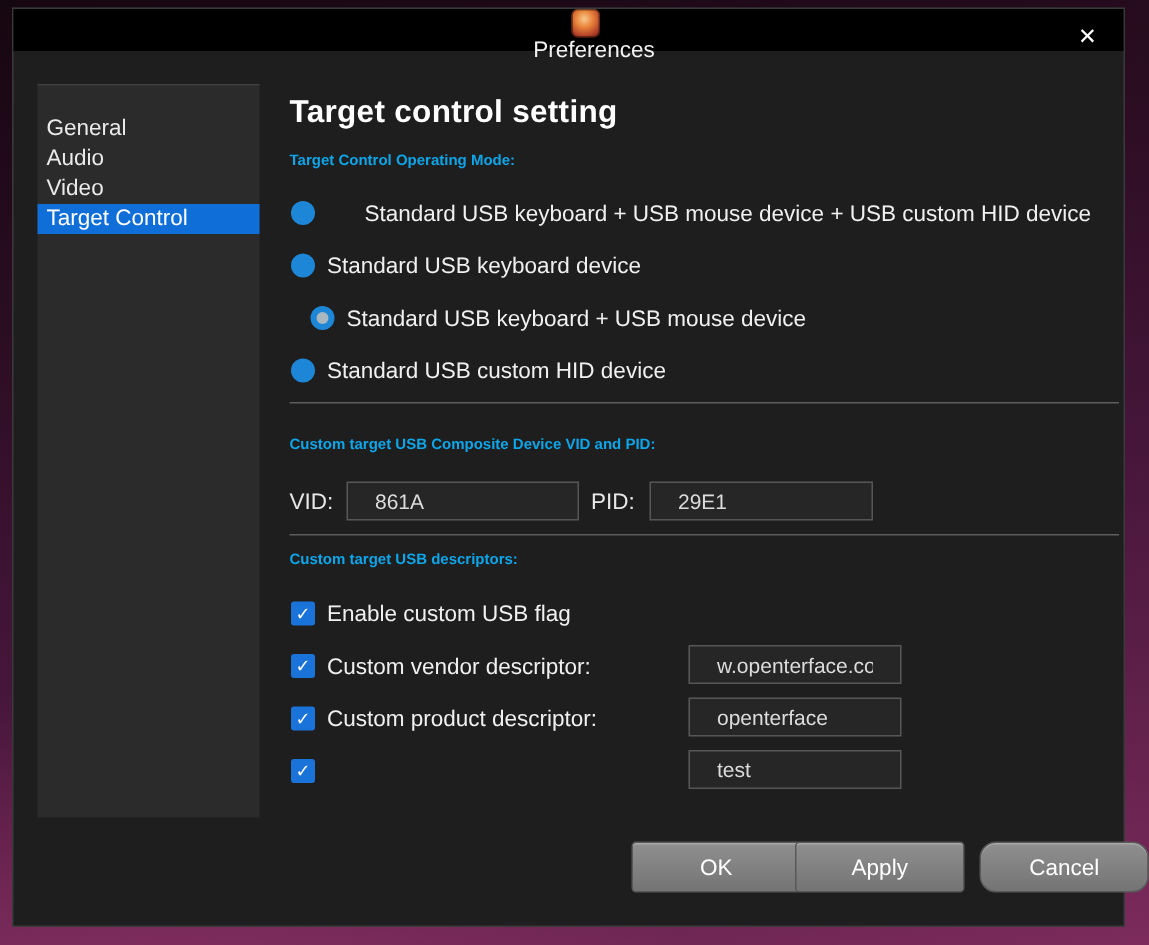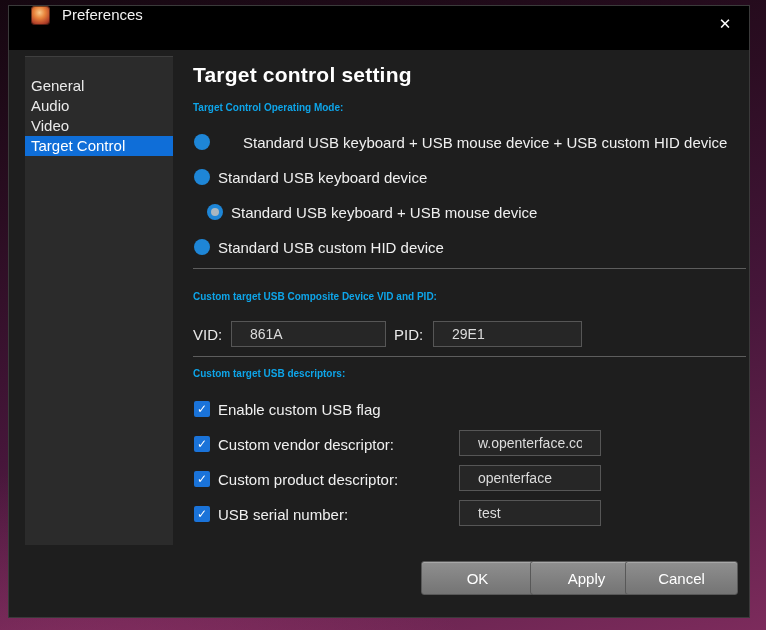--- a/index.html
+++ b/index.html
@@ -20,24 +20,26 @@
     position: absolute;
     left: 8px; top: 5px;
     width: 742px; height: 613px;
     background: #1e1e1e;
     border: 1px solid #3a3a3a;
     box-sizing: border-box;
   }
   .titlebar {
     position: absolute;
     left: 0; top: 0; right: 0;
-    height: 44px;
+    height: 28px;
     background: #000;
     display: flex;
+    align-items: center;
     padding-left: 22px;
+    flex-direction: column;
   }
   .app-icon {
     width: 19px; height: 19px;
     border-radius: 4px;
     background: radial-gradient(circle at 45% 35%, #f8c98a 0%, #e8833b 35%, #b4422a 70%, #5e1a12 100%);
     box-shadow: inset 0 0 0 1px rgba(0,0,0,.45);
     flex: 0 0 auto;
   }
   .title-text {
     margin-left: 12px;
@@ -245,21 +247,20 @@
   <input class="text-input" style="left: 450px; top: 424px; width: 142px;" value="w.openterface.com">
 
   <div class="check-row" style="top:464px;">
     <span class="checkbox">✓</span>
     <span class="check-label">Custom product descriptor:</span>
   </div>
   <input class="text-input" style="left: 450px; top: 459px; width: 142px;" value="openterface">
 
   <div class="check-row" style="top:499px;">
     <span class="checkbox">✓</span>
-    <span class="check-label">USB serial number:</span>
   </div>
   <input class="text-input" style="left: 450px; top: 494px; width: 142px;" value="test">
 
   <button class="btn" style="left:412px;">OK</button>
   <button class="btn" style="left:521px;">Apply</button>
-  <button class="btn" style="left:616px;">Cancel</button>
+  <button class="btn" style="left:644px;border-radius:11px;">Cancel</button>
 
 </div>
 
 </body></html>

